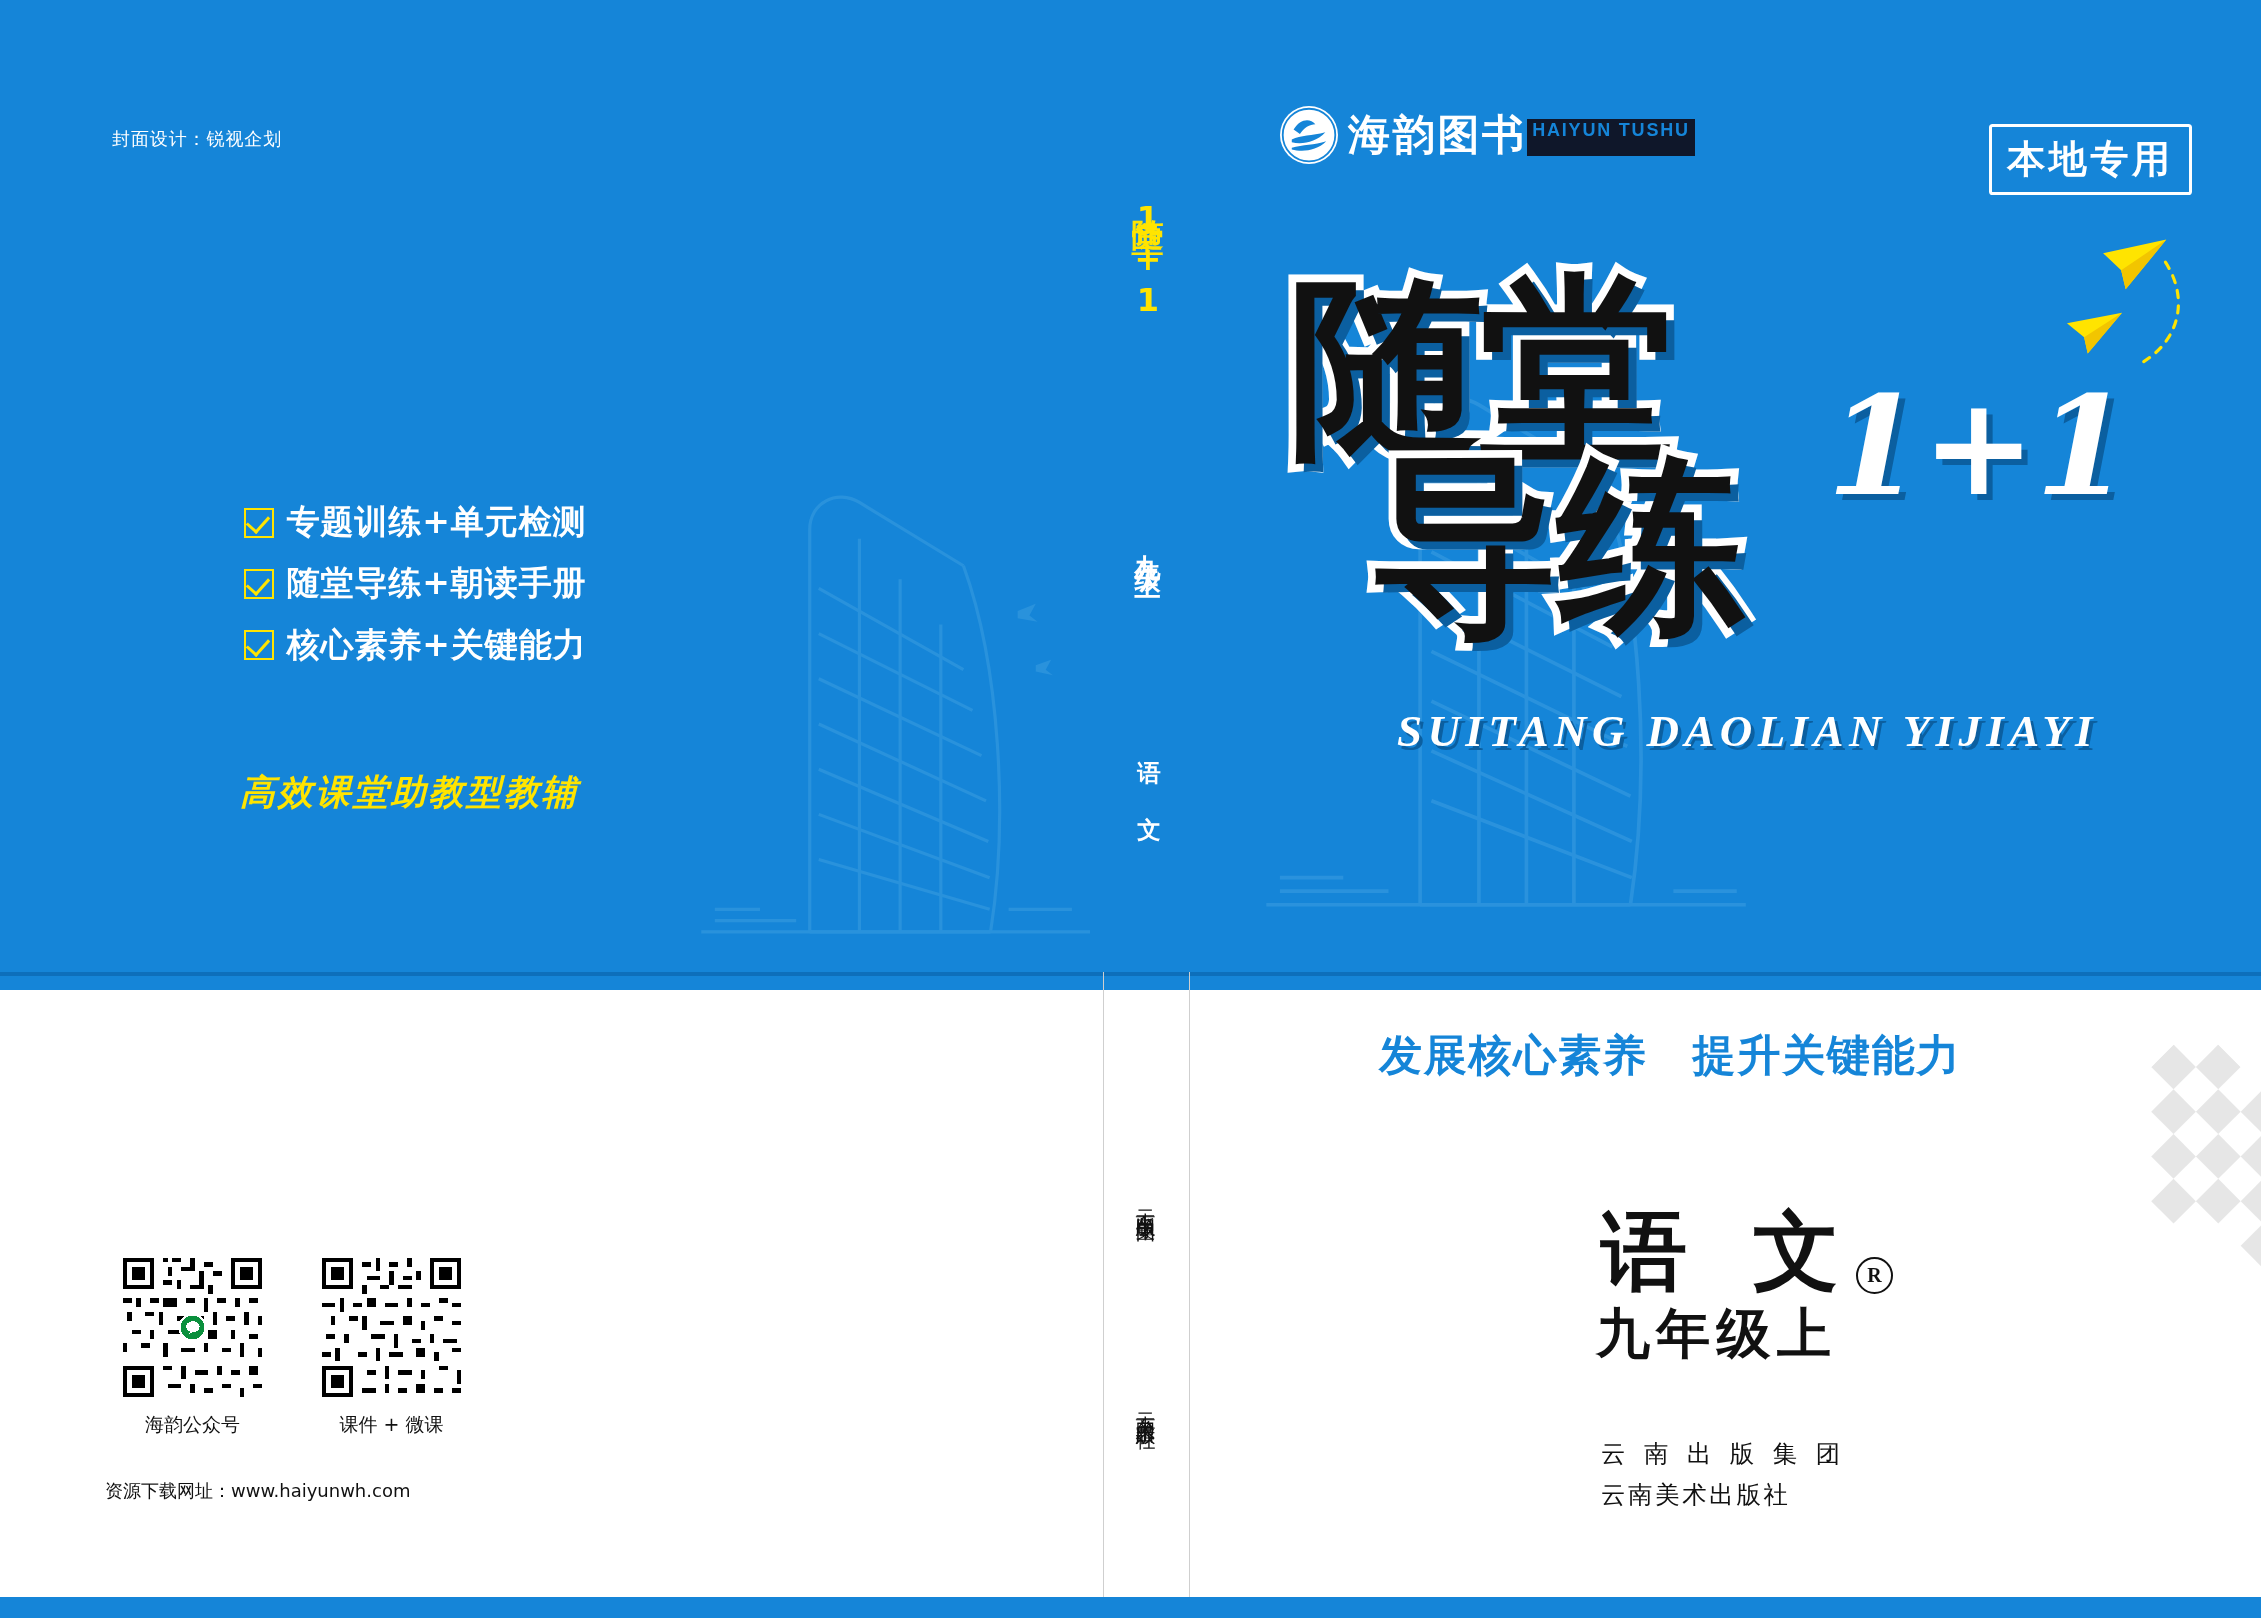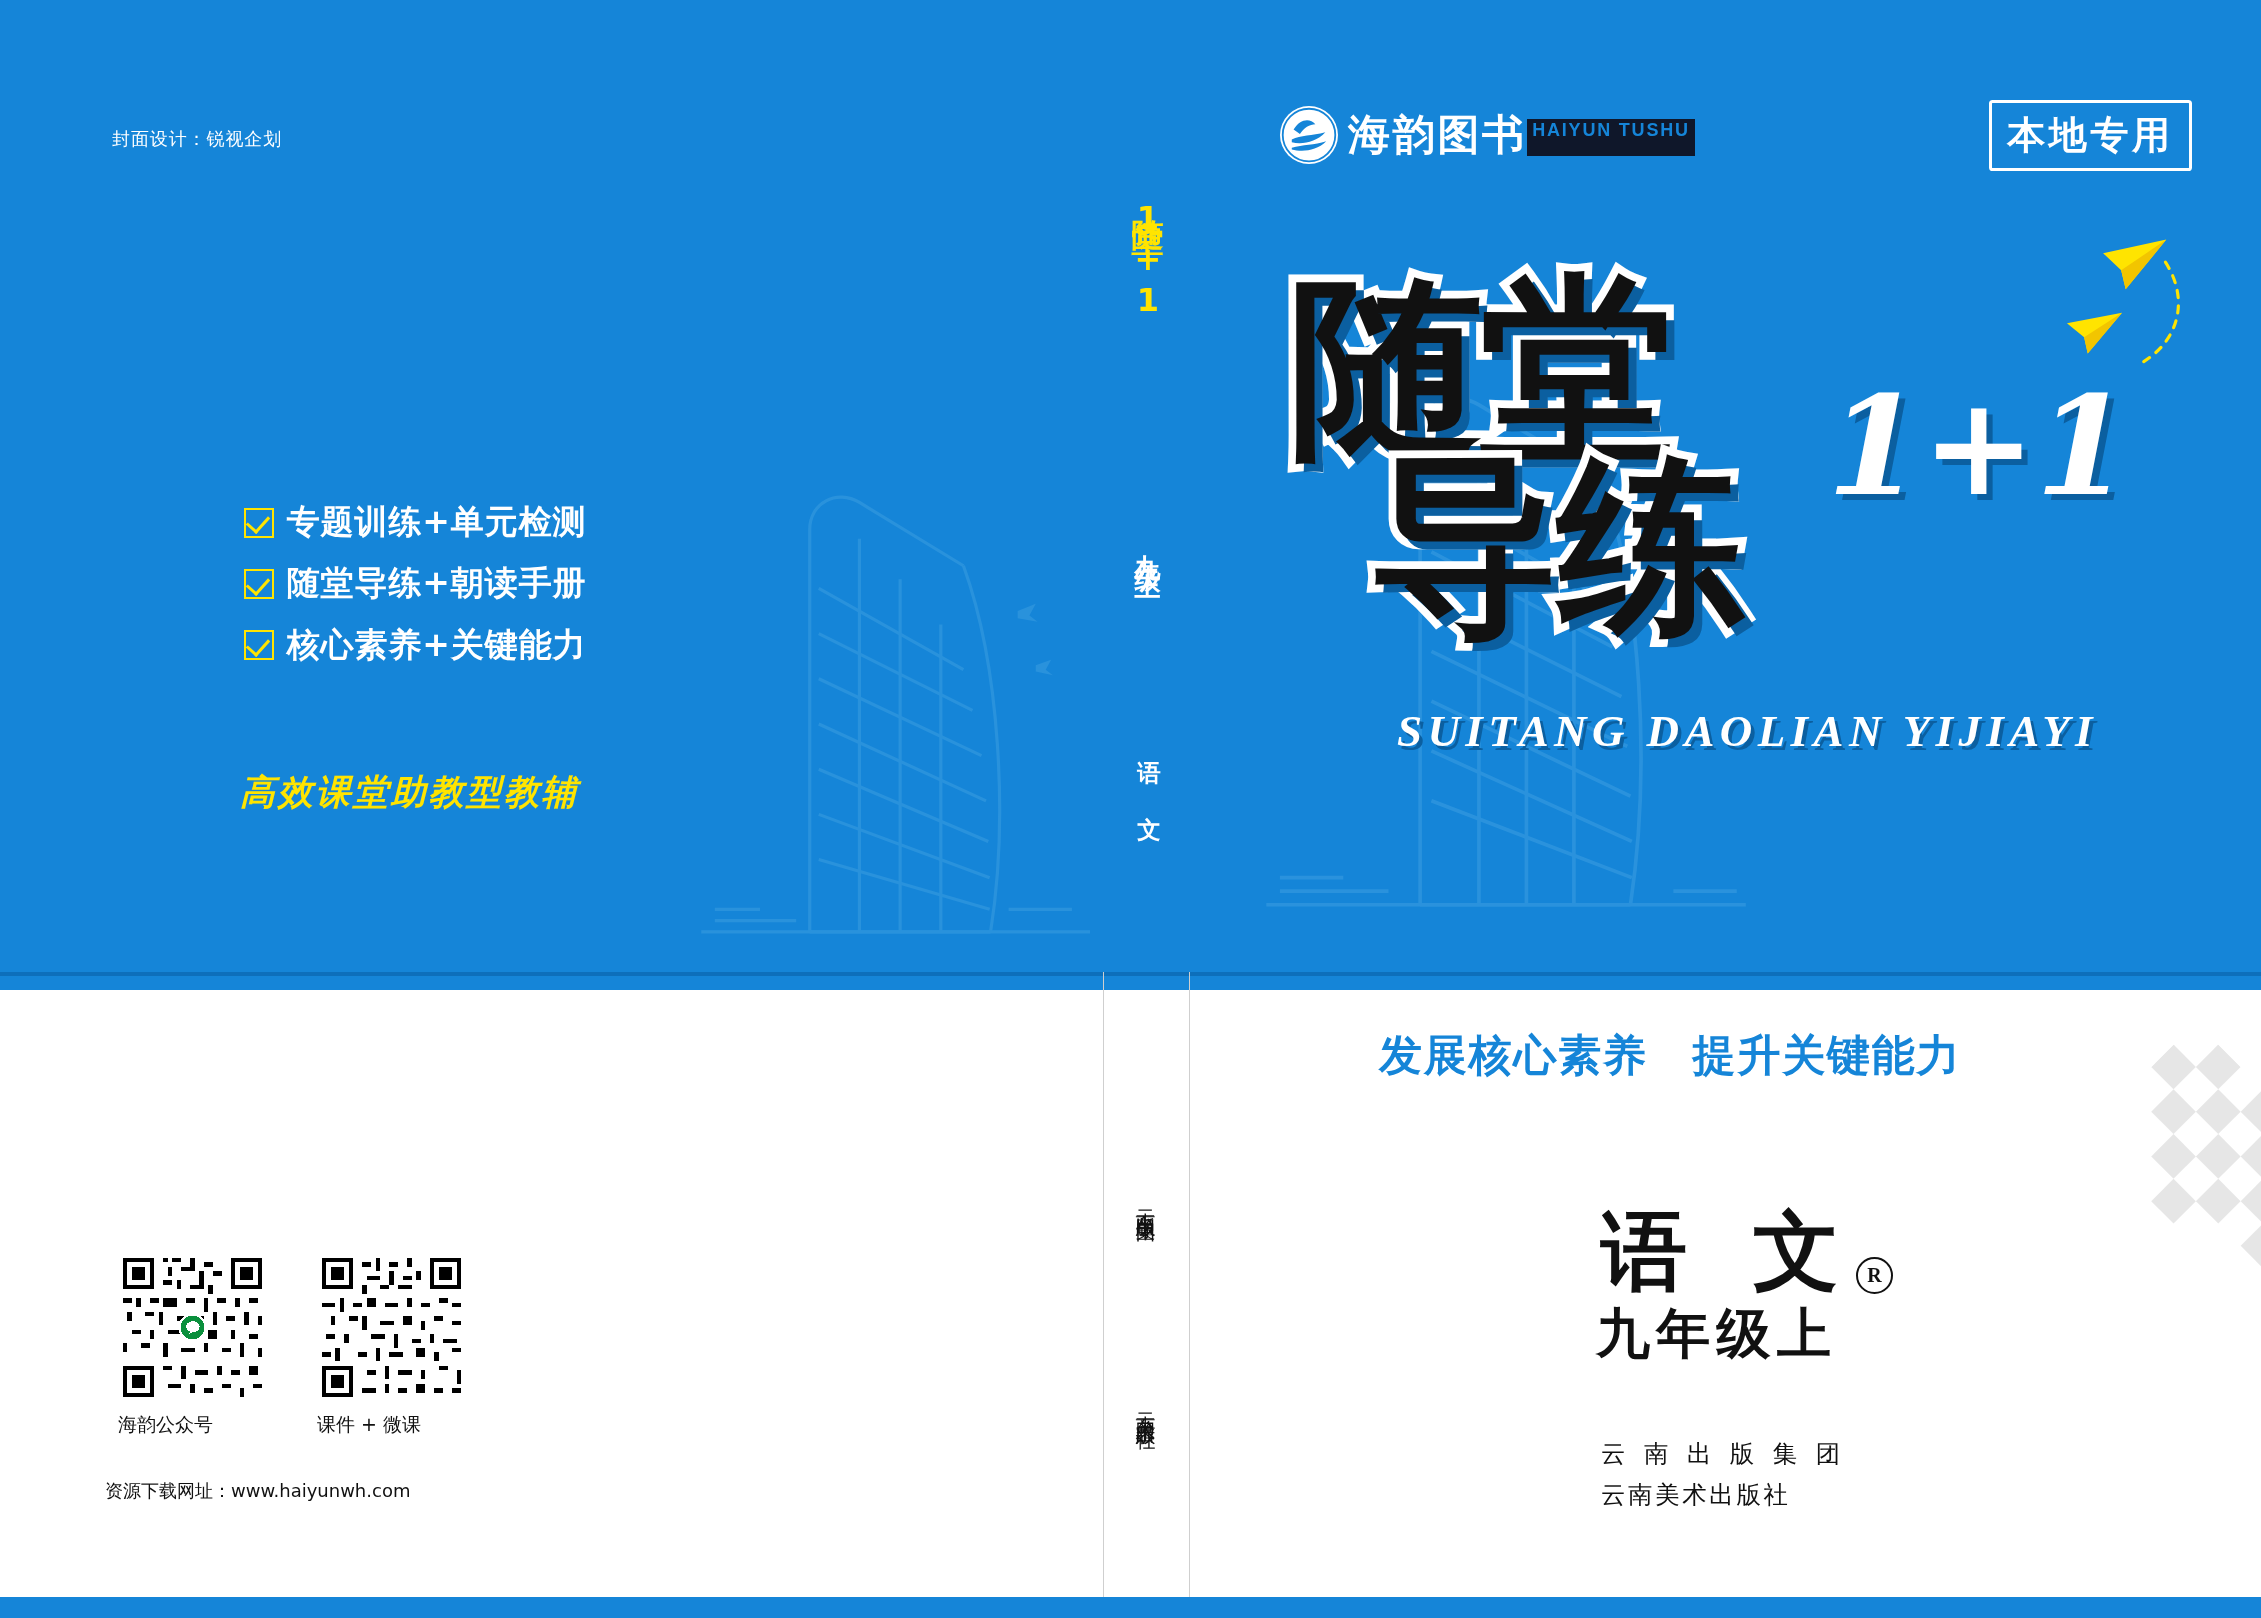--- a/index.html
+++ b/index.html
@@ -65,21 +65,21 @@
 
   
   .silhouette{
     position:absolute;left:647px;top:475px;opacity:.30;
   }
 
   
   .qr-wrap{
     position:absolute;left:118px;top:1253px;display:flex;gap:50px;
   }
-  .qr-item{display:flex;flex-direction:column;align-items:flex-start;}
+  .qr-item{display:flex;flex-direction:column;align-items:center;}
   .qr-code{
     width:149px;height:149px;background:#ffffff;position:relative;
   }
   .qr-caption{
     margin-top:10px;font-size:19px;color:#111;white-space:nowrap;
     font-family:"DejaVu Sans",sans-serif;
   }
   .download-url{
     position:absolute;left:105px;top:1479px;
     font-size:18px;color:#111;white-space:nowrap;
@@ -134,21 +134,21 @@
     font-family:"DejaVu Sans",sans-serif;line-height:1;
   }
   .logo-en{
     margin-top:4.5px;background:#0f172a;color:#1585d8;
     font-size:18px;font-weight:bold;letter-spacing:1.8px;
     padding:1.8px 5.4px;text-align:center;
     font-family:"Liberation Sans",sans-serif;
   }
 
   .local-badge{
-    position:absolute;right:105px;top:100px;
+    position:absolute;right:105px;top:124px;
     border:3.2px solid #ffffff;border-radius:3.6px;
     padding:7.2px 15.4px;
   }
   .local-badge span{
     color:#ffffff;font-size:38px;font-weight:bold;letter-spacing:3.6px;
     font-family:"DejaVu Serif",serif;white-space:nowrap;
   }
 
   
   .title-art{

